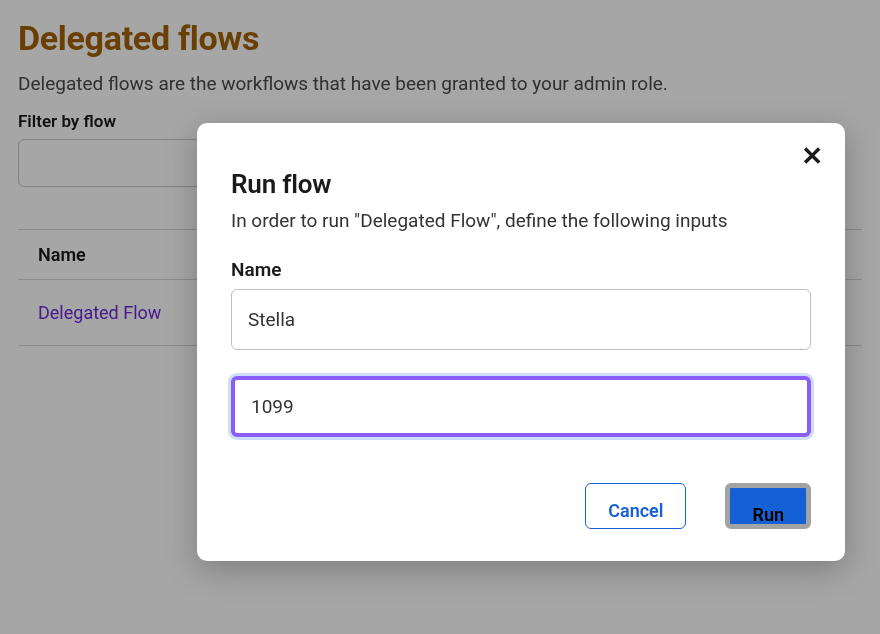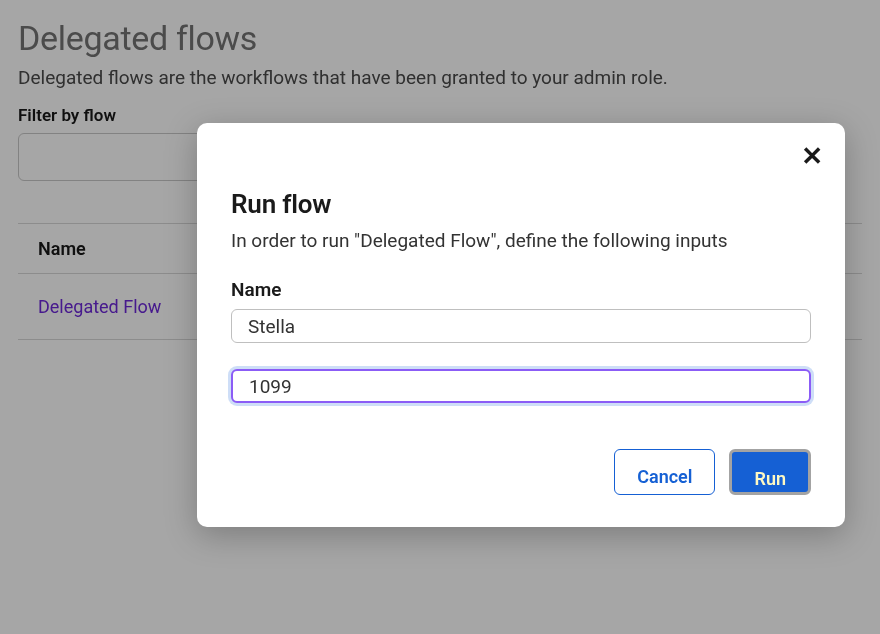--- a/index.html
+++ b/index.html
@@ -14,23 +14,23 @@
       overflow: hidden;
       position: relative;
       background: #fff;
       color: #1a1a1a;
     }
     .page {
       padding: 18px 18px 0 18px;
     }
     .page-title {
       font-size: 34px;
-      font-weight: 400;
-      color: #737373;
-      margin-bottom: 8px;
+      font-weight: 700;
+      color: #a16207;
+      margin-bottom: 14px;
       letter-spacing: -0.3px;
     }
     .page-subtitle {
       font-size: 19px;
       color: #4a4a4a;
       margin-bottom: 16px;
     }
     .filter-label {
       font-size: 17px;
       font-weight: 600;
@@ -91,52 +91,52 @@
       line-height: 1;
       cursor: pointer;
       color: #1a1a1a;
       background: none;
       border: none;
     }
     .modal-title {
       font-size: 26px;
       font-weight: 600;
       color: #1a1a1a;
-      margin-top: 36px;
+      margin-top: 16px;
       margin-bottom: 10px;
       letter-spacing: -0.2px;
     }
     .modal-subtitle {
       font-size: 19px;
       color: #333;
       margin-bottom: 26px;
     }
     .form-group {
       margin-bottom: 26px;
     }
     .form-label {
       font-size: 19px;
       font-weight: 600;
       color: #1a1a1a;
       margin-bottom: 8px;
       display: block;
     }
     .form-input {
       width: 100%;
-      height: 34px;
+      height: 61px;
       border: 1px solid #bfbfbf;
       border-radius: 6px;
       padding: 0 16px;
       font-size: 19px;
       color: #333;
       background: #fff;
       font-family: inherit;
     }
     .form-input.focused {
-      border: 2px solid #8b5cf6;
+      border: 4px solid #8b5cf6;
       outline: none;
       box-shadow: 0 0 0 3px rgba(58,123,224,0.25);
     }
     .modal-actions {
       display: flex;
       justify-content: flex-end;
       gap: 14px;
       margin-top: 46px;
     }
     .btn {
@@ -148,22 +148,23 @@
       cursor: pointer;
       font-family: inherit;
     }
     .btn-secondary {
       background: #fff;
       border: 1px solid #1560d4;
       color: #1560d4;
     }
     .btn-primary {
       background: #1560d4;
-      border: 3px solid #a3a3a3;
-      color: #fef9c3;
+      border: 5px solid #a3a3a3;
+      color: #000000;
+      margin-left: 25px;
     }
   </style>
 </head>
 <body>
 
 <div class="page">
   <h1 class="page-title">Delegated flows</h1>
   <p class="page-subtitle">Delegated flows are the workflows that have been granted to your admin role.</p>
 
   <div>

